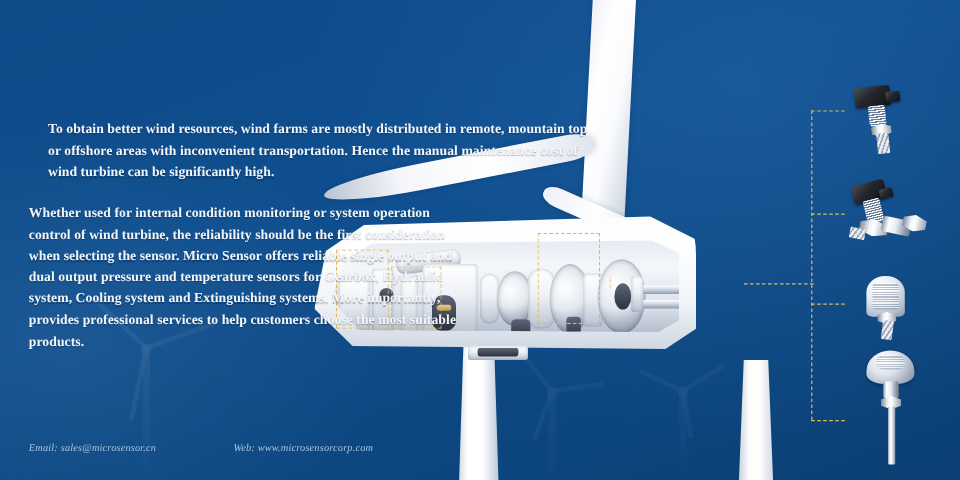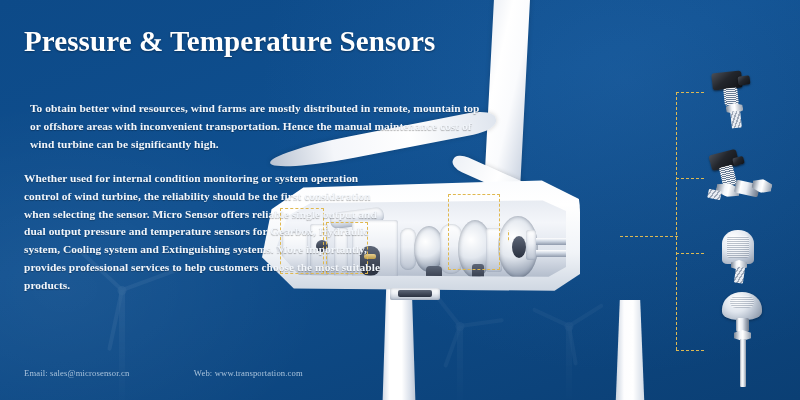--- a/index.html
+++ b/index.html
@@ -183,32 +183,32 @@
     font-size:29px; line-height:1.14; font-weight:bold;
     letter-spacing:.1px;
     text-shadow:0 1px 2px rgba(0,0,0,.35);
   }
   .para {
     position:absolute; color:#f2f6fb;
     font-size:11.4px; line-height:1.56; font-weight:bold;
     letter-spacing:.05px;
     text-shadow:0 1px 1px rgba(0,0,0,.3);
   }
-  #p1 { left:30px; top:100px; width:452px; }
+  #p1 { left:40px; top:100px; width:452px; }
   #p2 { left:24px; top:170px; width:360px; }
 
   #logo {
     position:absolute; right:22px; top:20px;
     color:#ffffff; font-family:"Liberation Sans", sans-serif;
     font-size:13px; font-weight:bold; letter-spacing:1.1px;
   }
 
   #footer { position:absolute; left:24px; bottom:22px; width:480px;
     font-size:8.6px; color:#a9c3dc; letter-spacing:.15px; }
-  #footer span { display:inline-block; }
+  #footer span { display:inline-block;font-style:italic; }
   #fWeb { margin-left:62px; }
 </style>
 </head>
 <body>
 
 <div id="poster">
 
   <div class="ghost" id="g1">
     <div class="tw" style="top:38px;height:112px;"></div>
     <div class="hub" style="top:34px;"></div>
@@ -312,25 +312,24 @@
 
   <div class="prod" style="left:712px; top:292px; width:70px; height:100px;">
     <div class="headcap" style="left:10px; top:0px;  width:40px; height:28px;"></div>
     <div class="ridge" style="left:18px; top:4px;  width:24px; height:12px; opacity:.5; border-radius:6px;"></div>
     <div class="body" style="left:24px; top:26px; width:13px; height:14px; border-radius:2px;"></div>
     <div class="hexnut" style="left:22px; top:38px; width:17px; height:11px;"></div>
     <div class="probe" style="left:28px; top:47px; width:6px;  height:48px;"></div>
   </div>
 
   <div id="title">
-    <div>Pressure &amp; Temperature Sensors</div>
   </div>
 
   <p class="para" id="p1">To obtain better wind resources, wind farms are mostly distributed in remote, mountain top or offshore areas with inconvenient transportation. Hence the manual maintenance cost of wind turbine can be significantly high.</p>
   <p class="para" id="p2">Whether used for internal condition monitoring or system operation control of wind turbine, the reliability should be the first consideration when selecting the sensor. Micro Sensor offers reliable single output and dual output pressure and temperature sensors for Gearbox, Hydraulic system, Cooling system and Extinguishing systems. More importantly, provides professional services to help customers choose the most suitable products.</p>
 
 
   <div id="footer">
     <span id="fEmail">Email: sales@microsensor.cn</span>
-    <span id="fWeb">Web: www.transportation.com</span>
+    <span id="fWeb">Web: www.microsensorcorp.com</span>
   </div>
 
 </div>
 
 </body></html>

